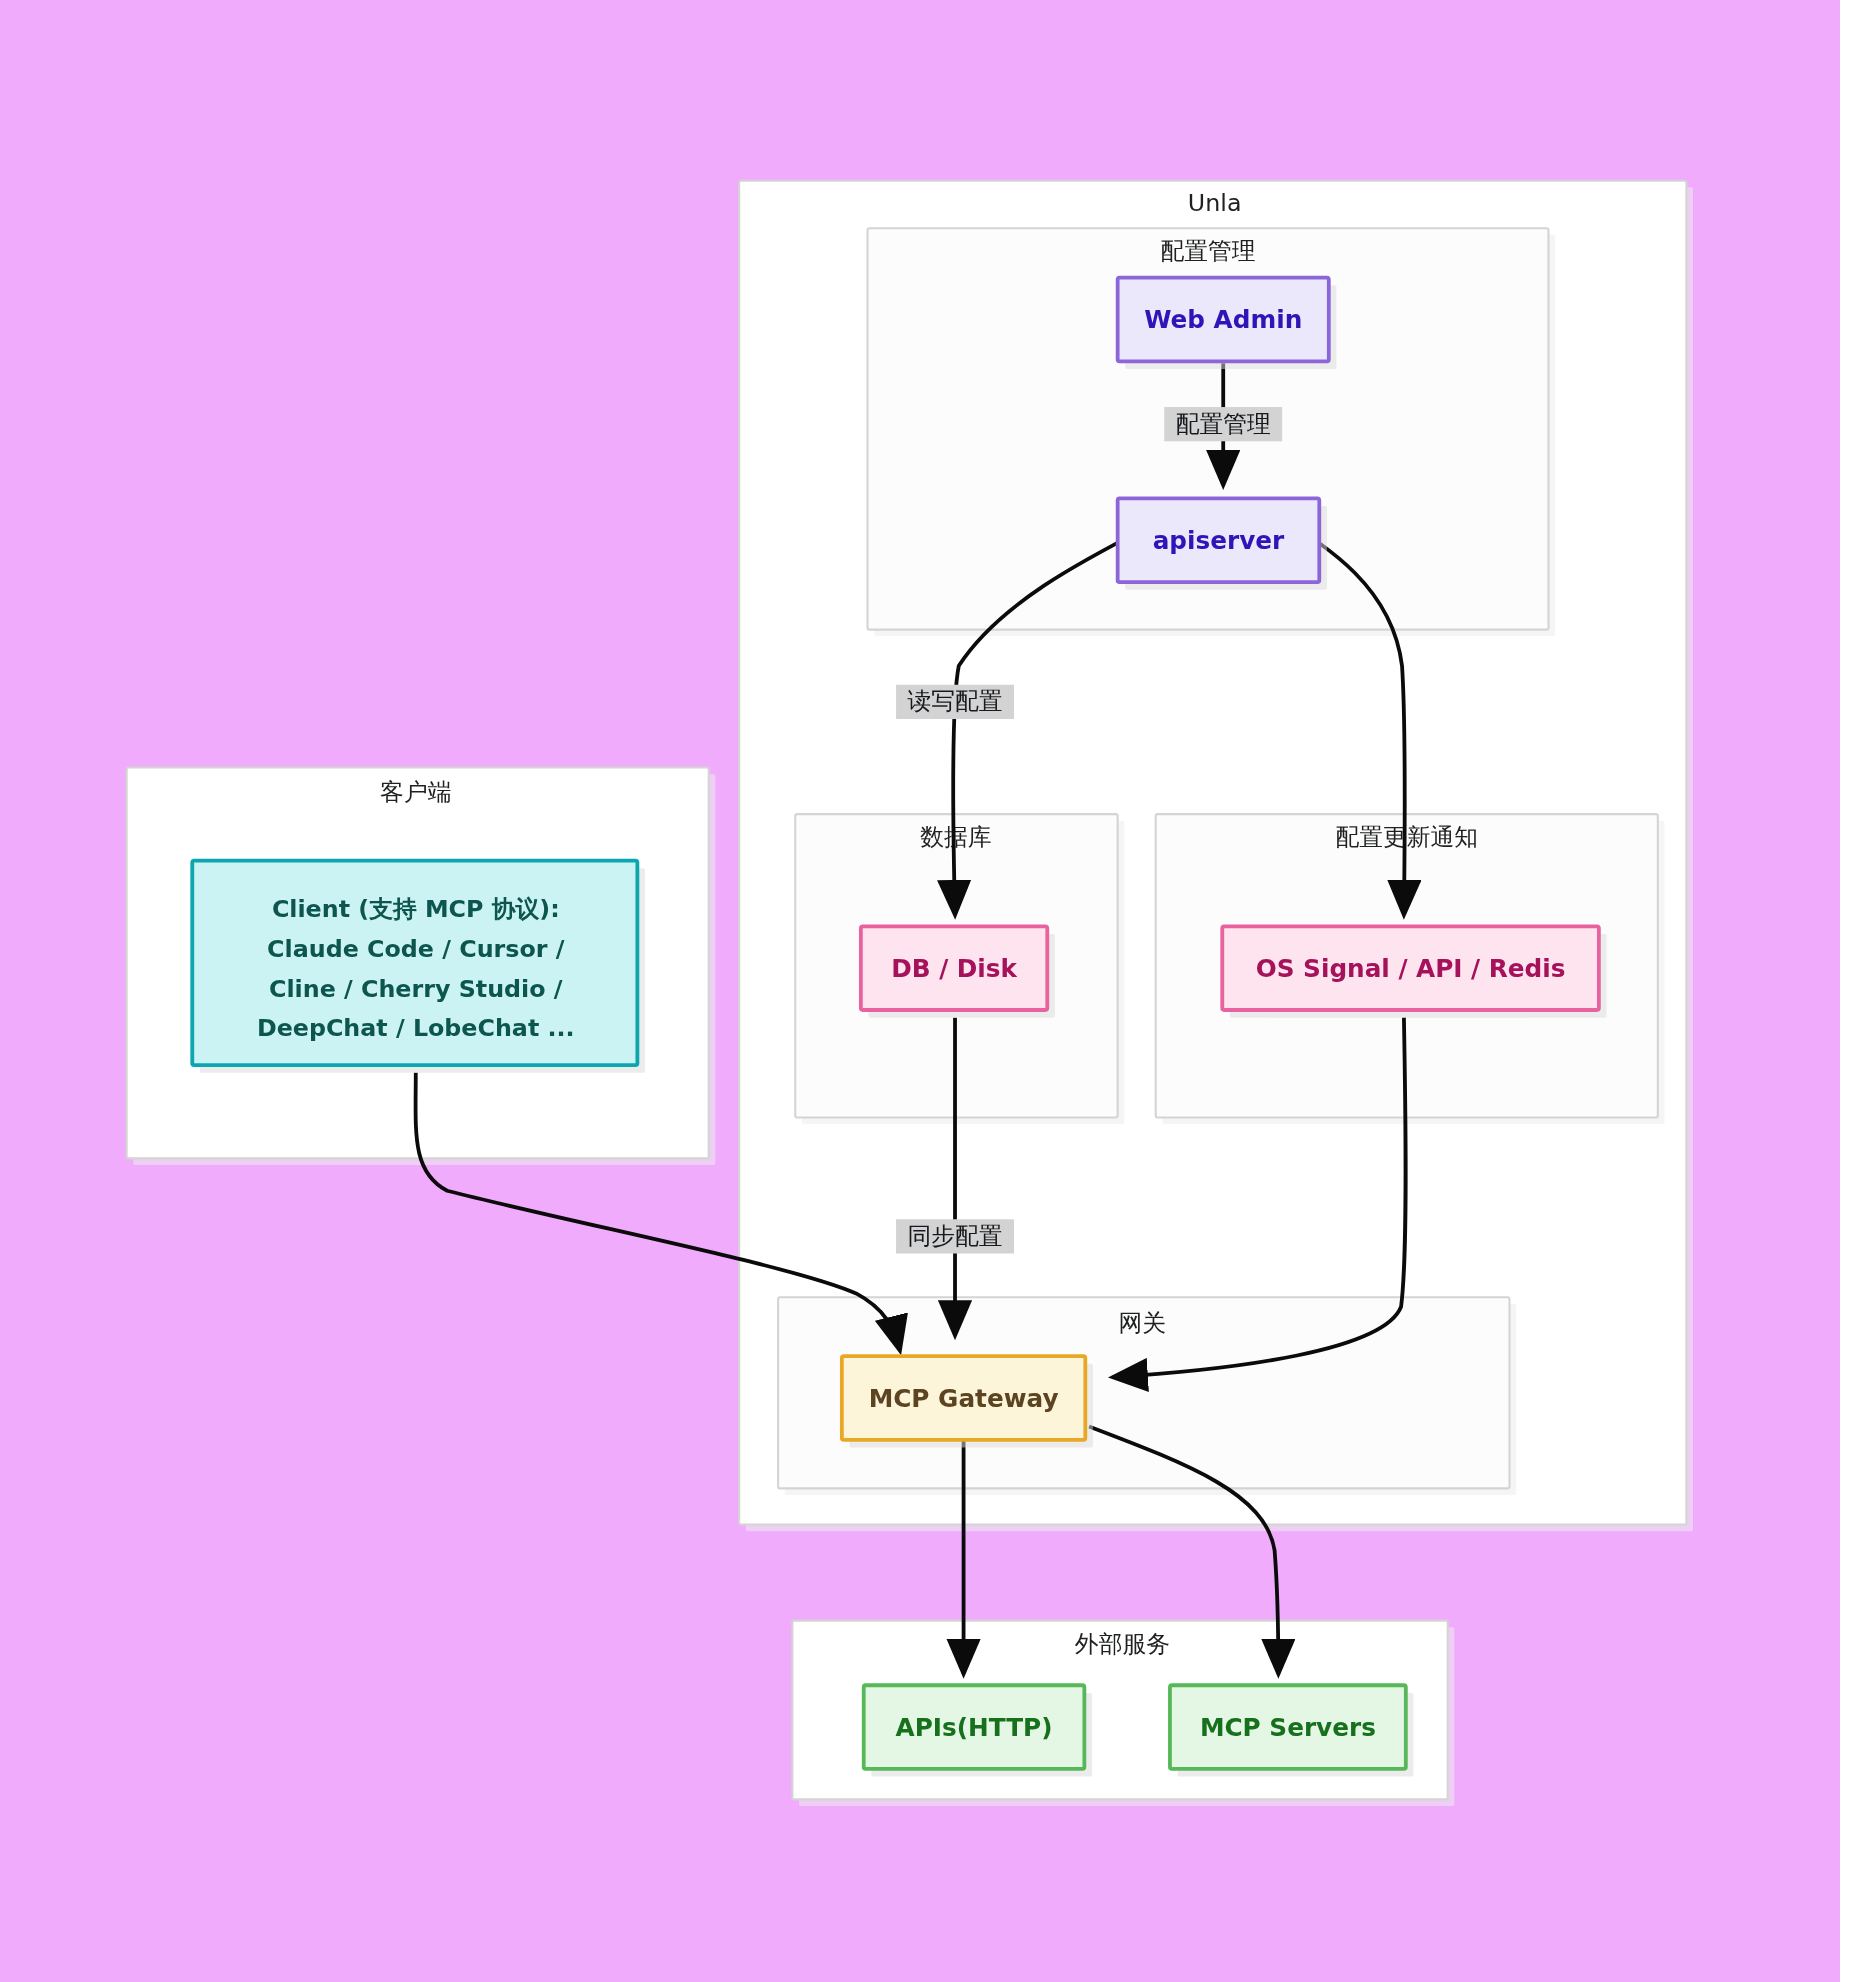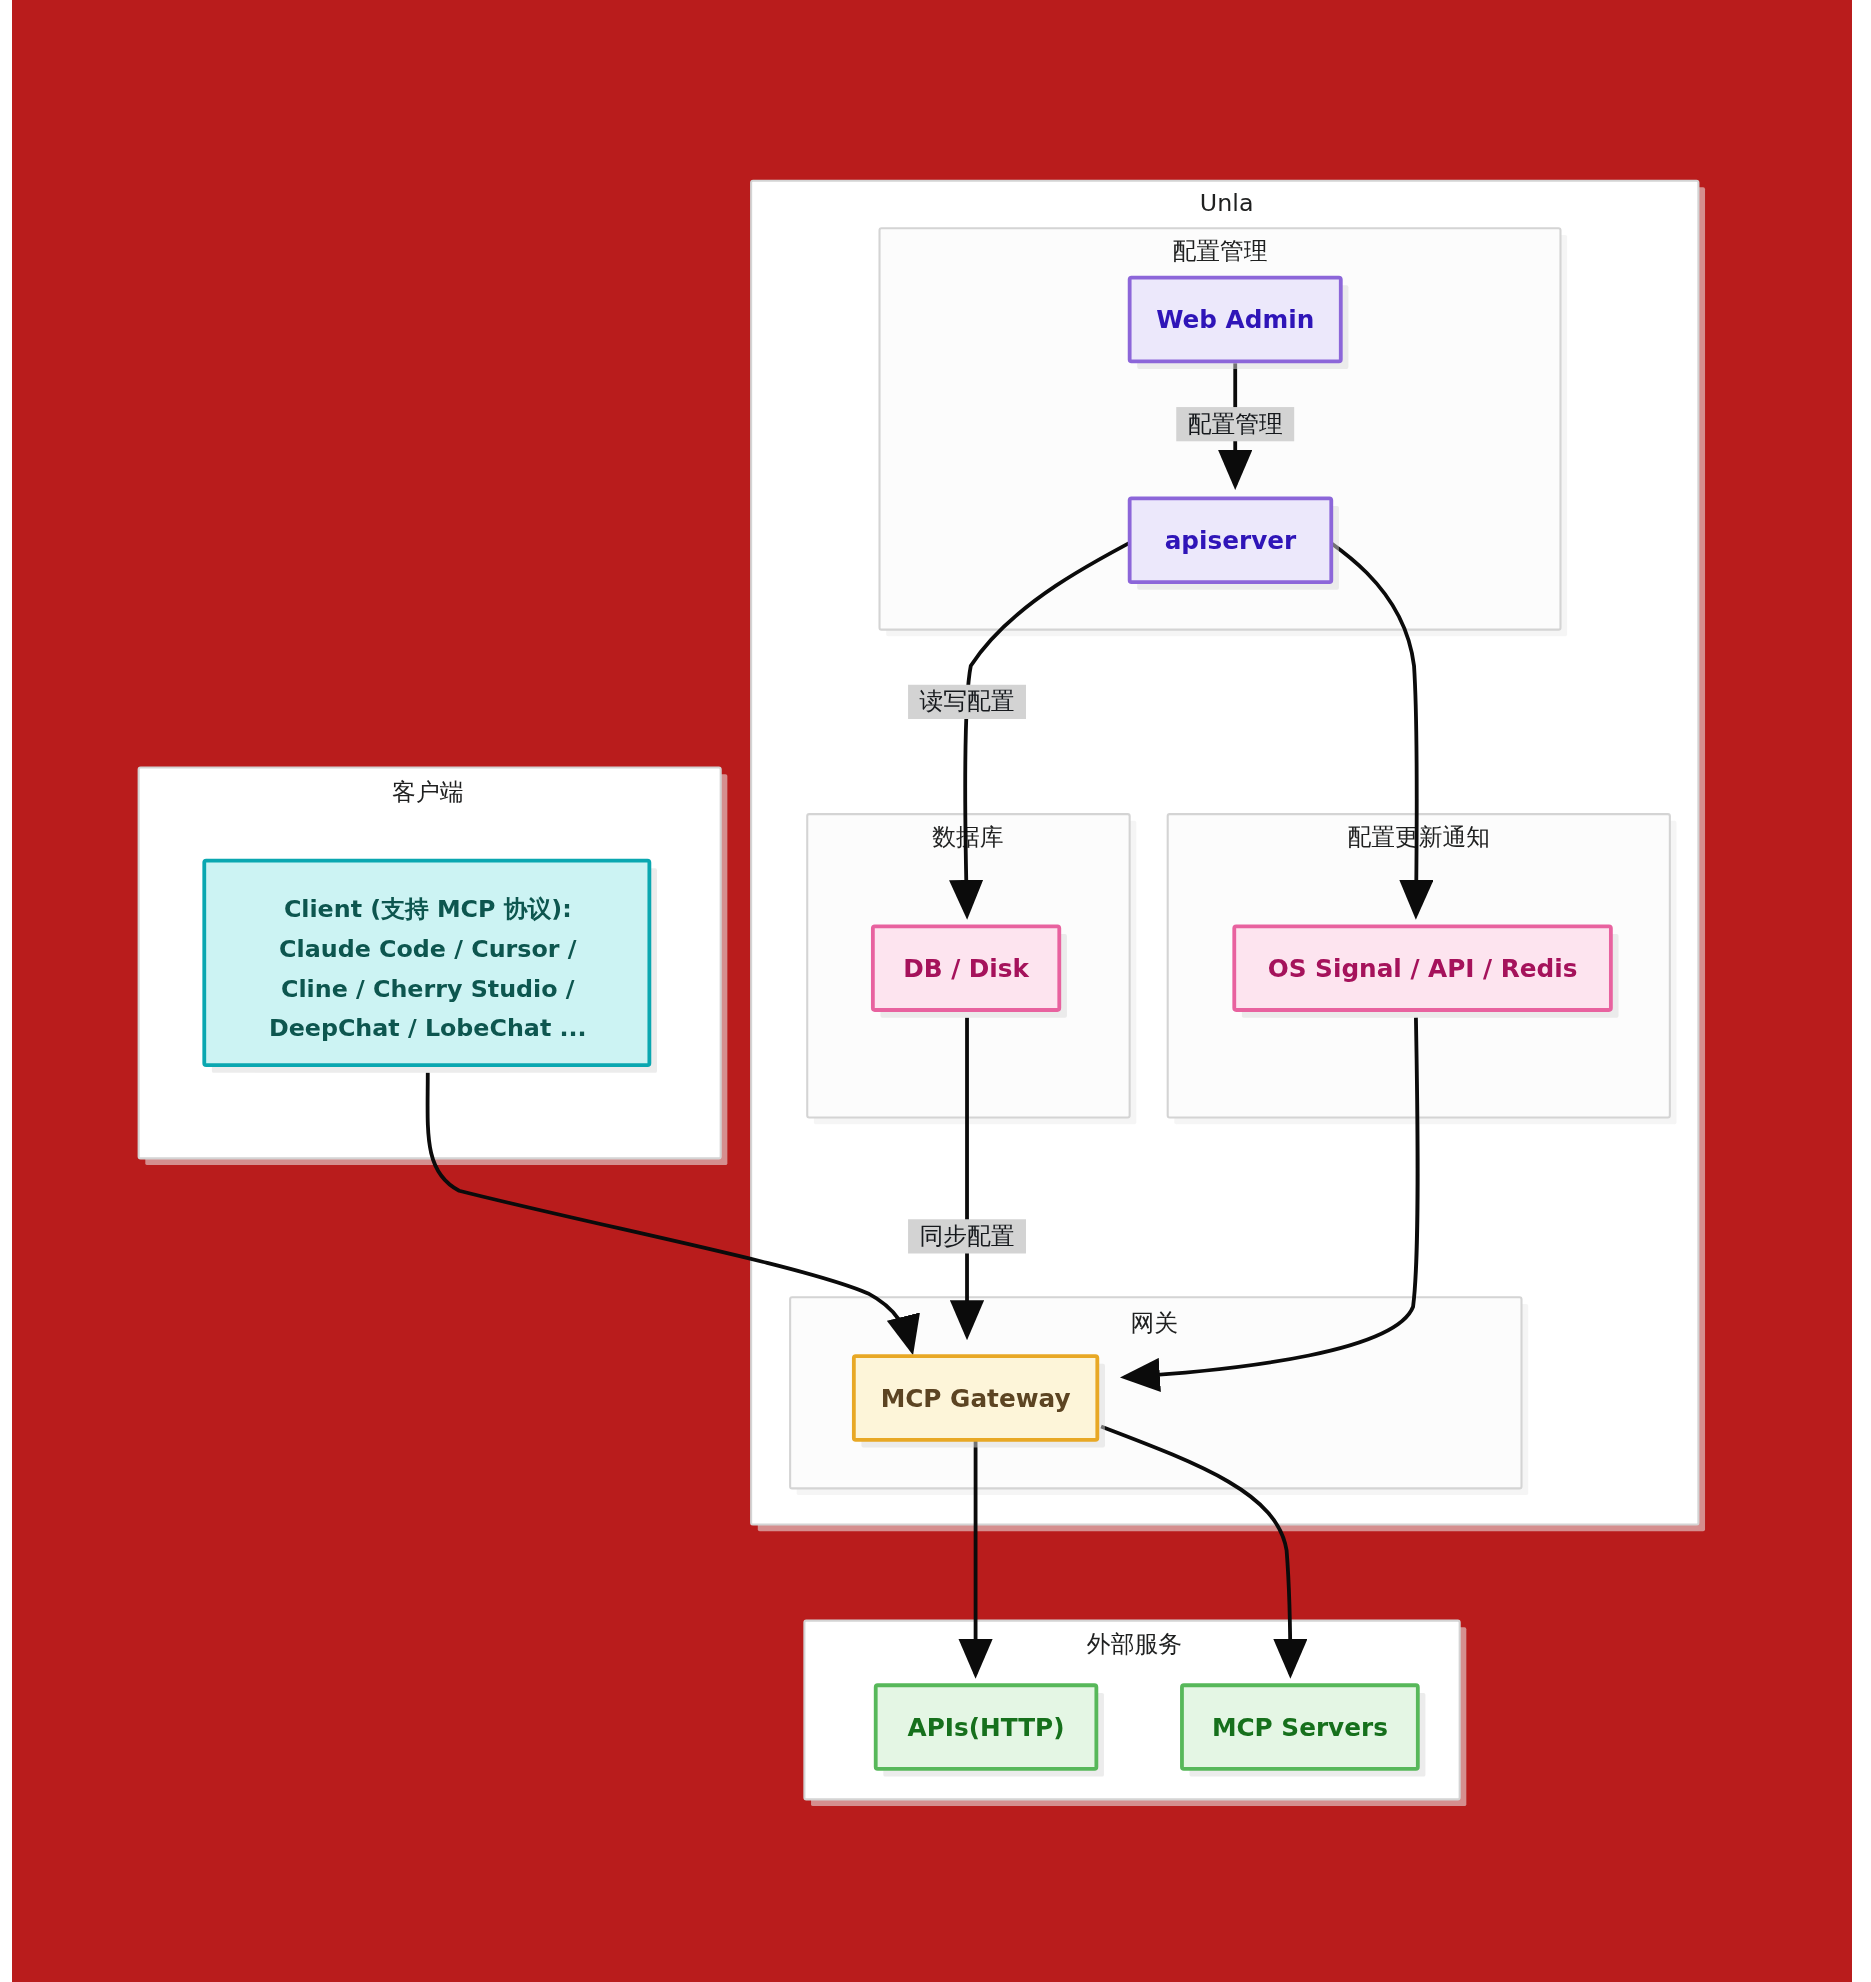--- a/index.html
+++ b/index.html
@@ -7,23 +7,22 @@
     padding: 0;
     background: #ffffff;
   }
   body {
     font-family: "DejaVu Sans", "Liberation Sans", sans-serif;
   }
   #stage {
     position: relative;
     width: 1840px;
     height: 1982px;
-    background: #b91c1c;
+    background: #f0abfc;
     overflow: hidden;
-    margin-left: 12px;
   }
   svg#diagram {
     position: absolute;
     top: 0;
     left: 0;
     width: 1872px;
     height: 1982px;
   }
   .cluster-rect {
     fill: #ffffff;

